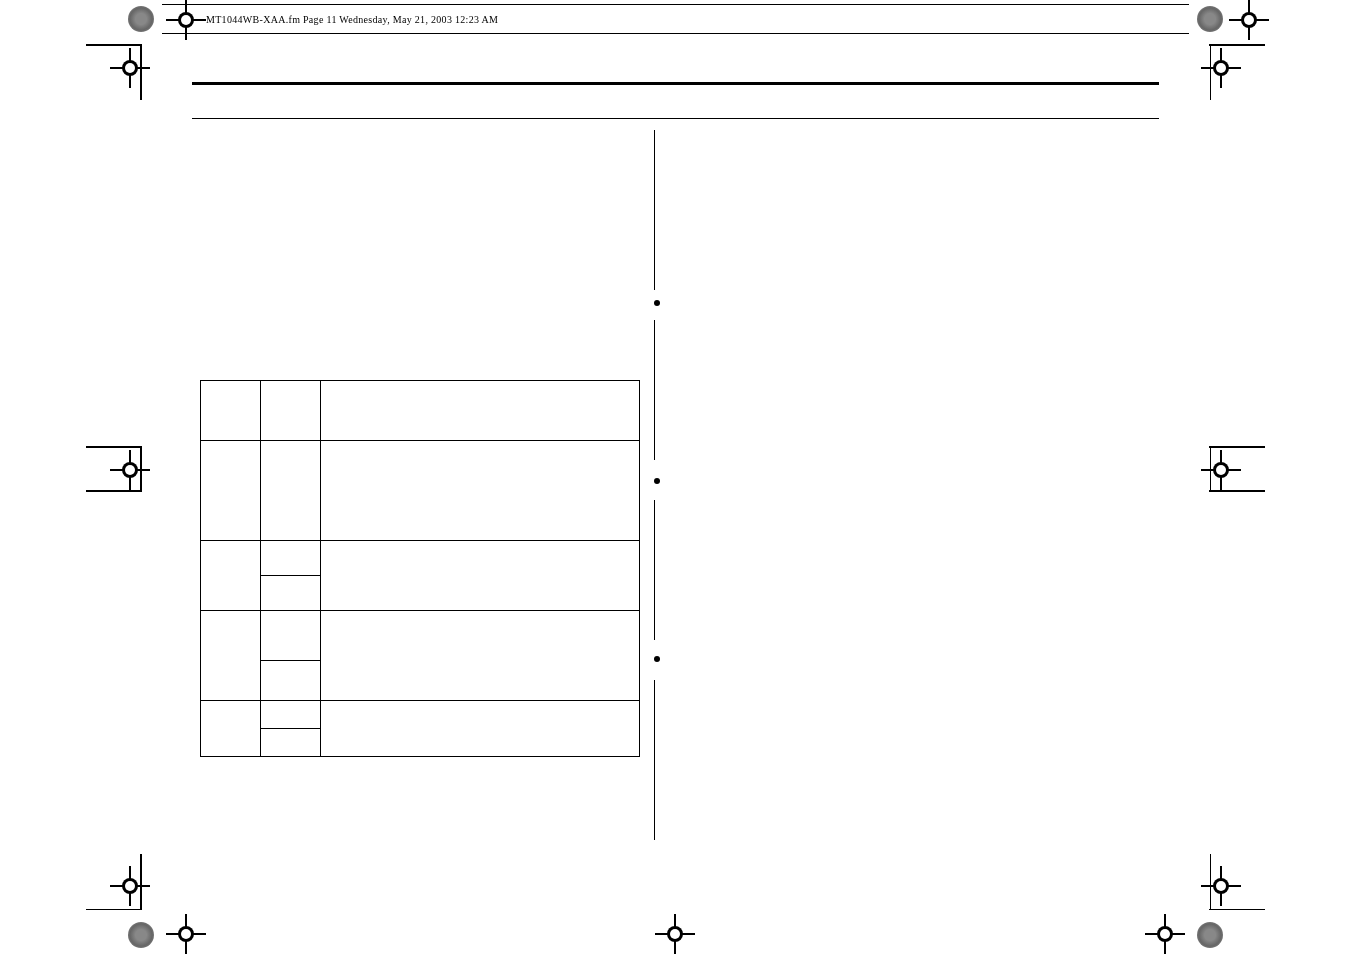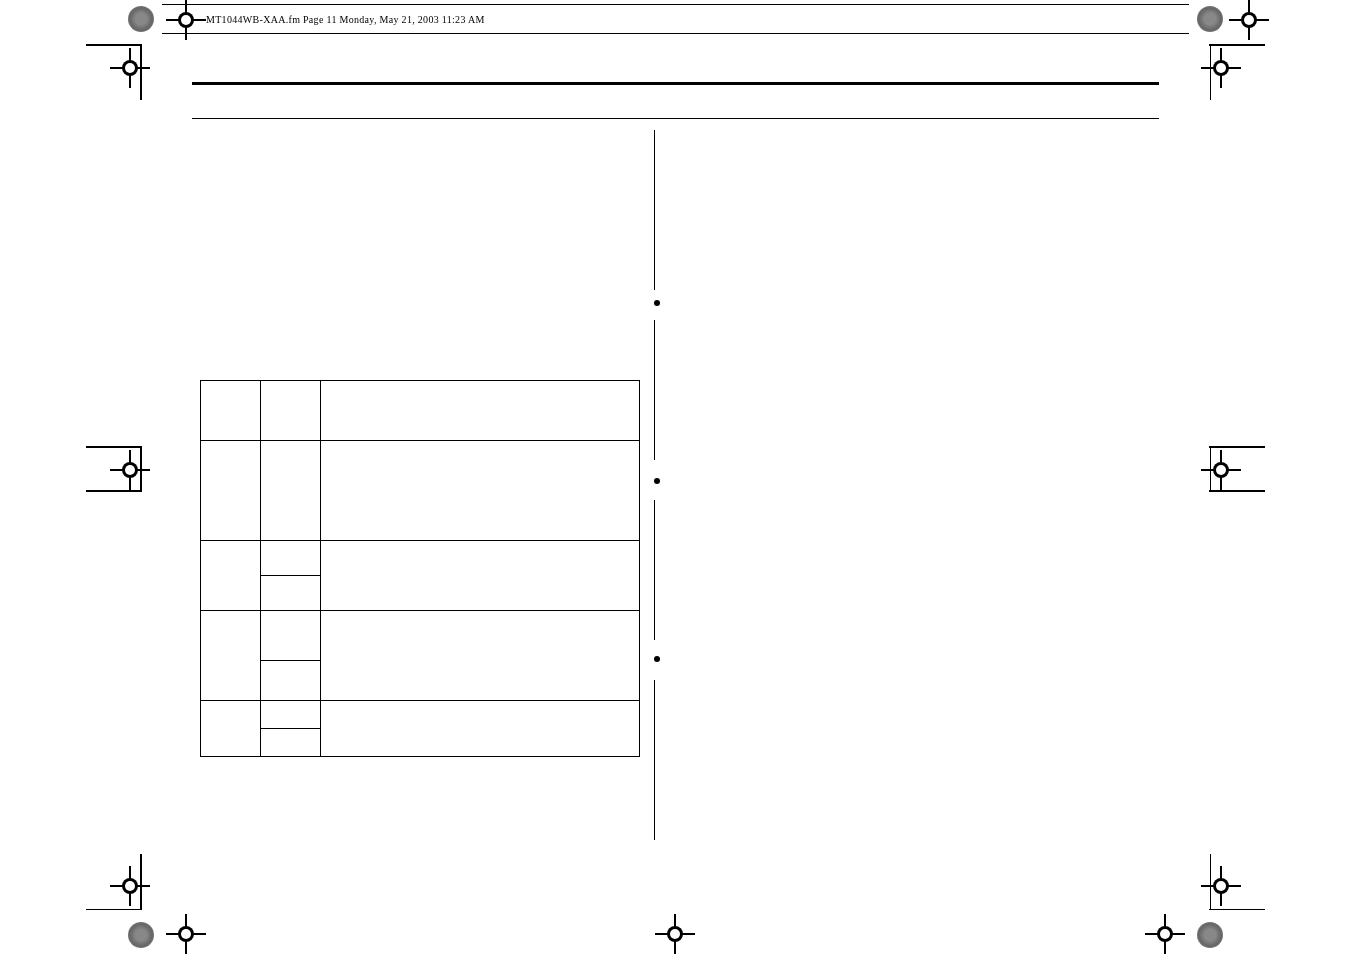--- a/index.html
+++ b/index.html
@@ -239,21 +239,21 @@
 <div class="corner-line" style="top:490px; left:86px; width:56px; height:1.5px;"></div>
 <div class="corner-line" style="top:446px; left:140px; width:1.5px; height:46px;"></div>
 
 <div class="corner-line" style="top:446px; right:86px; width:56px; height:1.5px;"></div>
 <div class="corner-line" style="top:490px; right:86px; width:56px; height:1.5px;"></div>
 <div class="corner-line" style="top:446px; right:140px; width:1.5px; height:46px;"></div>
 
 <div class="header-strip">
   <div class="header-line-top"></div>
   <div class="header-line-bot"></div>
-  <span class="header-text">MT1044WB-XAA.fm  Page 11  Monday, May 21, 2003  11:23 AM</span>
+  <span class="header-text">MT1044WB-XAA.fm  Page 11  Wednesday, May 21, 2003  12:23 AM</span>
 </div>
 
 <div class="content-rule rule-top-thick"></div>
 <div class="content-rule rule-top-thin"></div>
 
 <div style="position:absolute; left:654px; top:130px; width:1px; height:160px; background:#000;"></div>
 <div style="position:absolute; left:654px; top:320px; width:1px; height:140px; background:#000;"></div>
 <div style="position:absolute; left:654px; top:500px; width:1px; height:140px; background:#000;"></div>
 <div style="position:absolute; left:654px; top:680px; width:1px; height:160px; background:#000;"></div>
 

